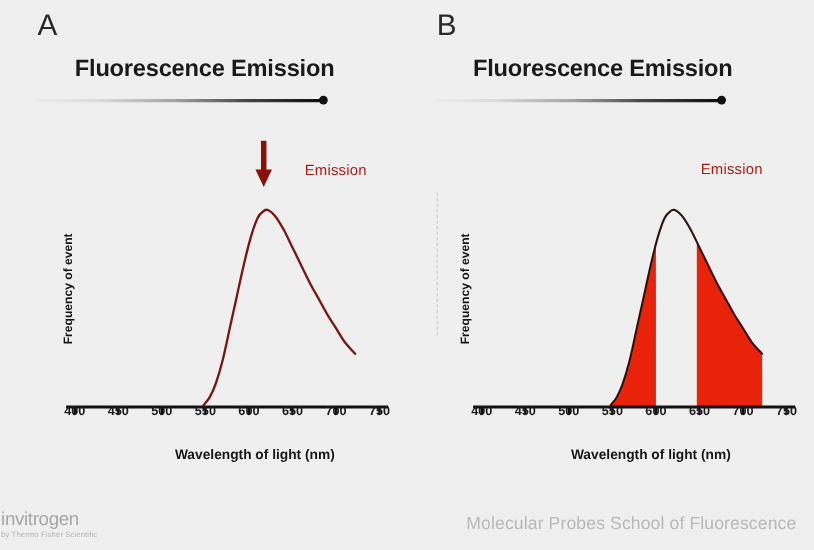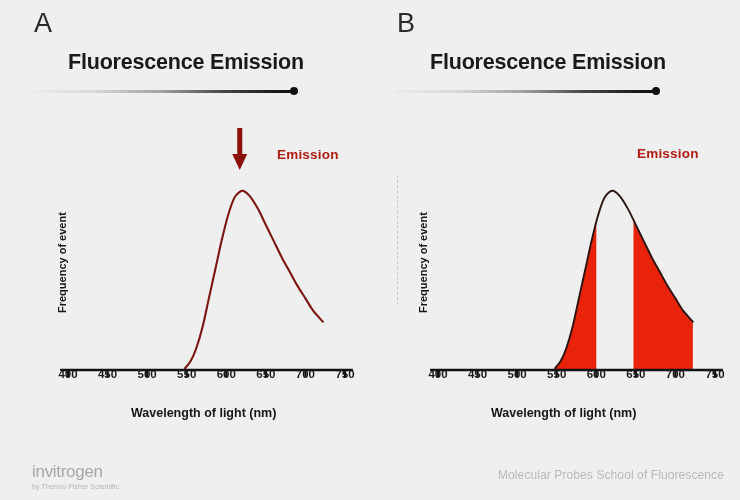--- a/index.html
+++ b/index.html
@@ -92,21 +92,21 @@
     left: 0;
     top: 120px;
     width: 370px;
     height: 260px;
   }
   .plot svg { display: block; }
 
   .emission-label {
     position: absolute;
     font-size: 13.5px;
-    font-weight: bold;
+    font-weight: normal;
     color: #b11a10;
     letter-spacing: 0.2px;
     white-space: nowrap;
   }
   .panel-a .emission-label { left: 277px; top: 147px; }
   .panel-b .emission-label { left: 267px; top: 146px; }
 
   .y-axis-label {
     position: absolute;
     font-size: 11px;
@@ -119,57 +119,58 @@
   .panel-a .y-axis-label { left: 56px; top: 313px; }
   .panel-b .y-axis-label { left: 47px; top: 313px; }
 
   .x-axis-label {
     position: absolute;
     top: 406px;
     font-size: 12.5px;
     font-weight: bold;
     color: #161616;
     white-space: nowrap;
+    margin-left: 28px;
   }
   .panel-a .x-axis-label { left: 131px; }
   .panel-b .x-axis-label { left: 121px; }
 
   .tick-label {
     position: absolute;
     font-size: 11.5px;
     font-weight: bold;
     color: #1a1a1a;
     transform: translateX(-50%);
     top: 368px;
     text-align: right;
   }
 
   .footer-brand {
     position: absolute;
-    left: 32px;
+    left: 1px;
     top: 463px;
   }
   .brand-name {
     font-size: 17px;
     color: #a7a7a7;
     font-weight: 400;
     letter-spacing: -0.3px;
     line-height: 1;
   }
   .brand-sub {
     font-size: 7px;
     color: #b4b4b4;
     letter-spacing: 0.1px;
     margin-top: 3px;
   }
   .footer-course {
     position: absolute;
     right: 16px;
     top: 468px;
-    font-size: 12px;
+    font-size: 16px;
     color: #b9b9b9;
     letter-spacing: 0.1px;
     white-space: nowrap;
   }
 </style>
 </head>
 <body>
 
 <div class="figure">
 

